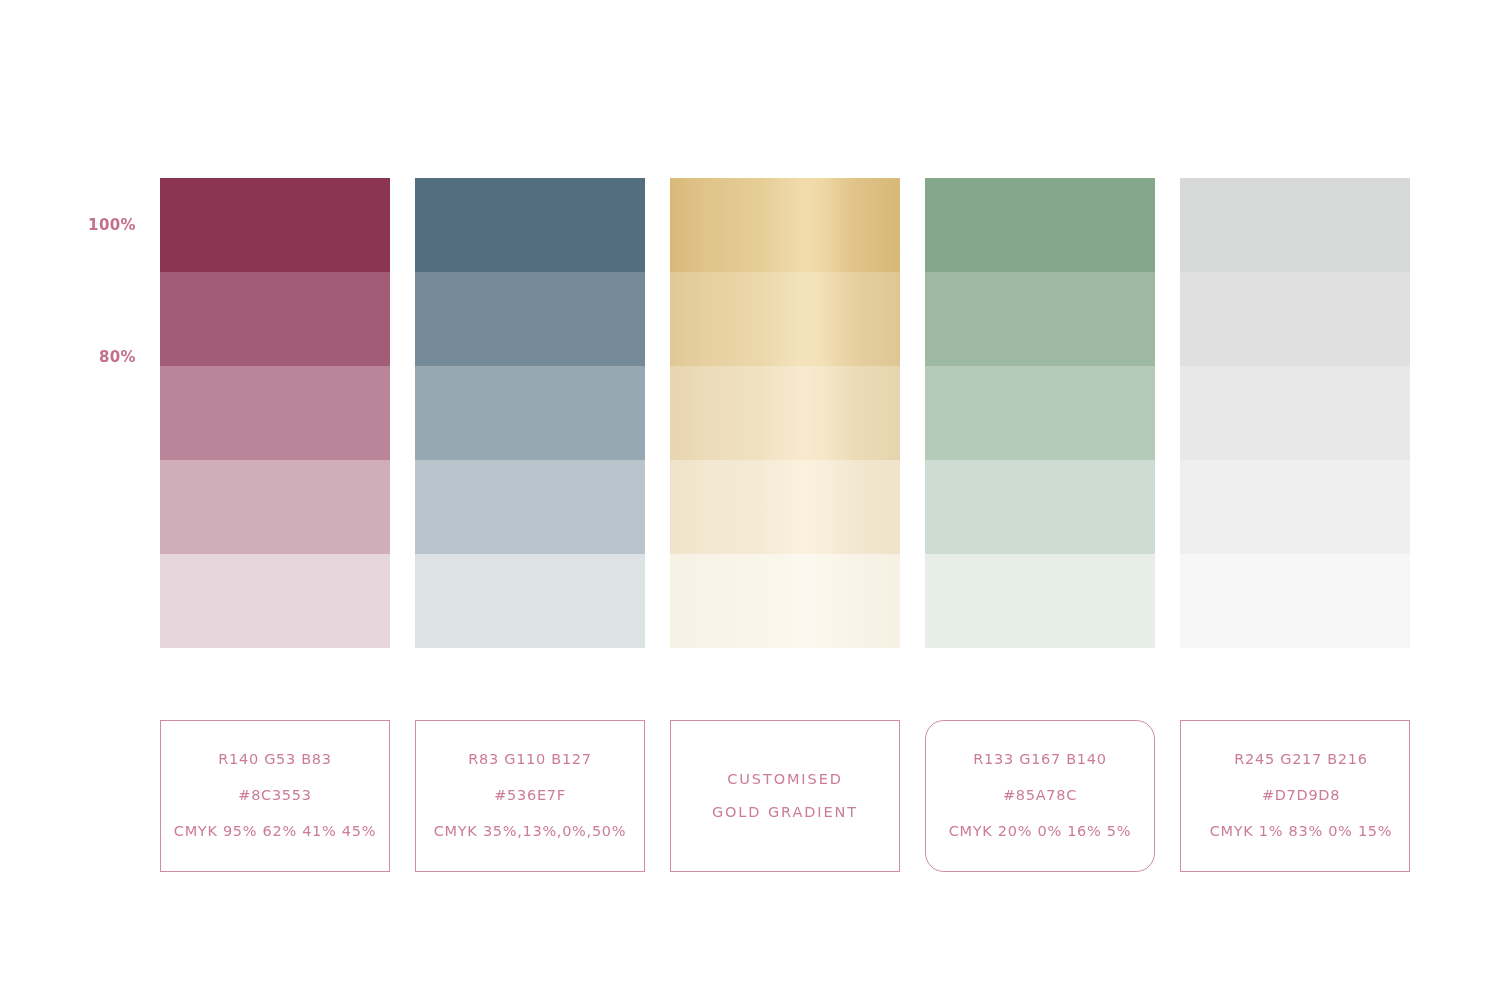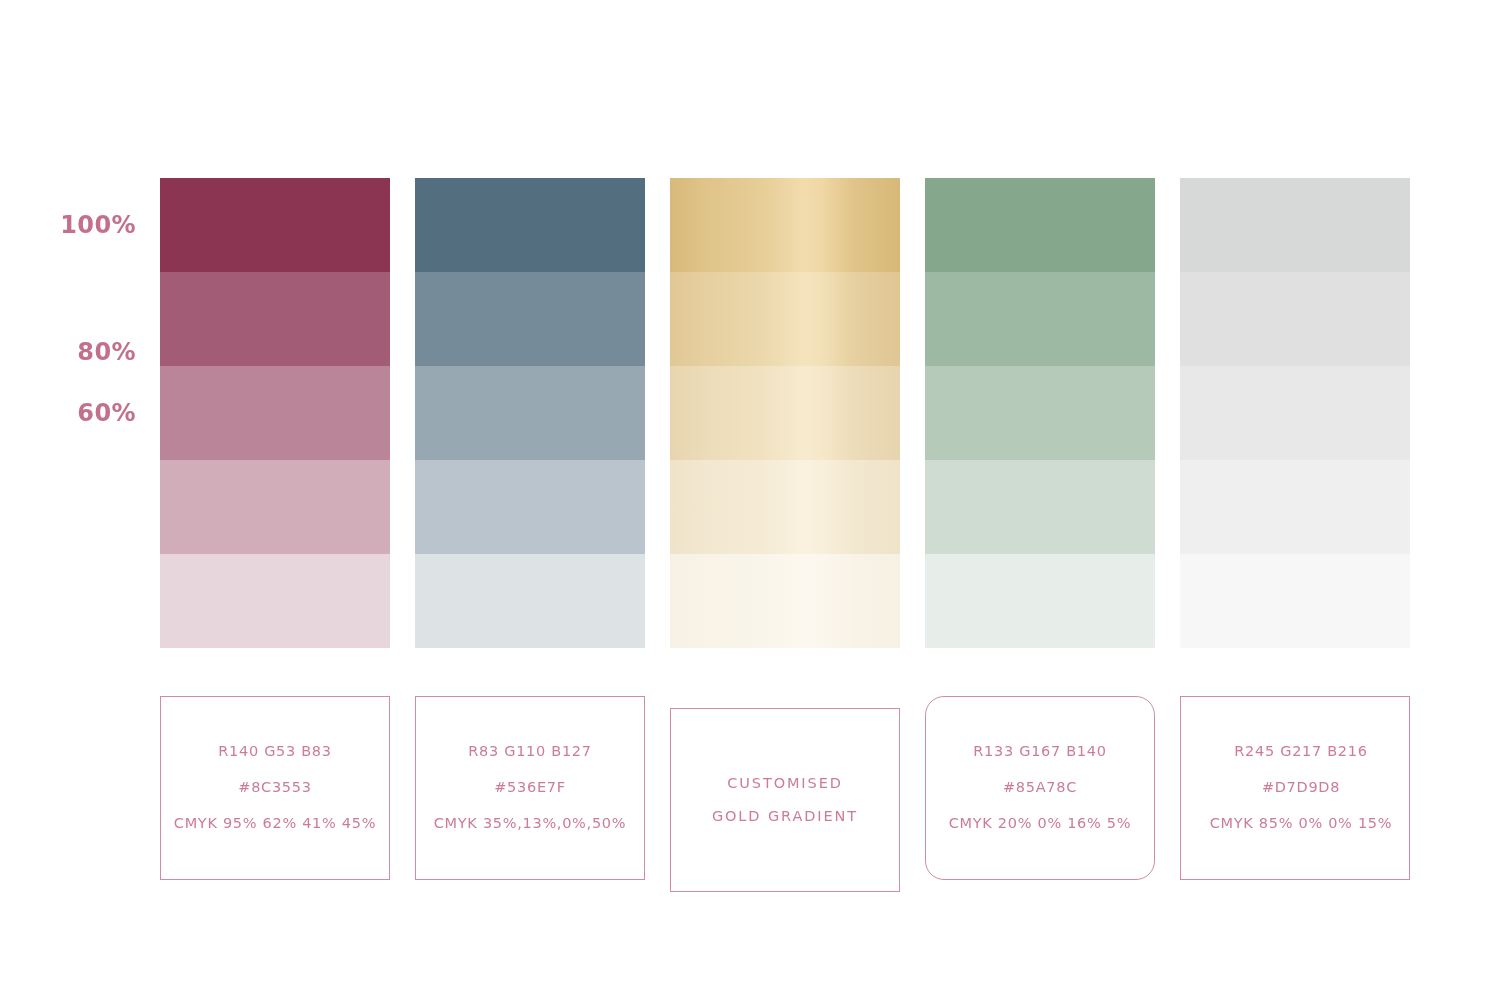--- a/index.html
+++ b/index.html
@@ -38,21 +38,21 @@
     left: 0;
     width: 90px;
     height: 94px;
     display: flex;
     align-items: center;
     justify-content: flex-end;
     padding-right: 14px;
     box-sizing: border-box;
   }
   .axis-tick-label {
-    font-size: 24px;
+    font-size: 15px;
     font-weight: 700;
     letter-spacing: 0.4px;
     color: #C2708E;
     white-space: nowrap;
   }
 
   
   .swatch-column {
     position: absolute;
     top: 178px;
@@ -66,23 +66,23 @@
     overflow: hidden;
   }
   .swatch-fill {
     position: absolute;
     inset: 0;
   }
 
   
   .caption-box {
     position: absolute;
-    top: 696px;
+    top: 720px;
     width: 230px;
-    height: 184px;
+    height: 152px;
     border: 1.5px solid #D08CA5;
     background: #ffffff;
     box-sizing: border-box;
     display: flex;
     flex-direction: column;
     align-items: center;
     justify-content: center;
     gap: 20px;
   }
   .caption-line {
@@ -106,23 +106,20 @@
 
 <div id="palette-board">
 
   <div id="tint-axis">
       <div class="axis-tick" style="top: 0px;">
         <span class="axis-tick-label">100%</span>
       </div>
       <div class="axis-tick" style="top: 94px; align-items: flex-end;">
         <span class="axis-tick-label">80%</span>
       </div>
-      <div class="axis-tick" style="top: 188px;">
-        <span class="axis-tick-label">60%</span>
-      </div>
     </div>
 
   <div id="columns-layer">
       <div class="swatch-column" style="left: 160px;">
         <div class="swatch-band">
           <div class="swatch-fill" style="background: rgb(140, 53, 83);"></div>
         </div>
         <div class="swatch-band">
           <div class="swatch-fill" style="background: rgb(163, 92, 117);"></div>
         </div>
@@ -210,29 +207,29 @@
       <div class="caption-box" style="left: 160px;">
         <div class="caption-line">R140 G53 B83</div>
         <div class="caption-line">#8C3553</div>
         <div class="caption-line">CMYK 95% 62% 41% 45%</div>
       </div>
       <div class="caption-box" style="left: 415px;">
         <div class="caption-line">R83 G110 B127</div>
         <div class="caption-line">#536E7F</div>
         <div class="caption-line">CMYK 35%,13%,0%,50%</div>
       </div>
-      <div class="caption-box" style="left: 670px; gap: 8px; margin-top: 12px;">
+      <div class="caption-box" style="left: 670px; gap: 8px;">
         <div class="caption-line is-special" style="margin: 0px;">CUSTOMISED</div>
         <div class="caption-line is-special" style="margin: 0px;">GOLD GRADIENT</div>
       </div>
       <div class="caption-box" style="left: 925px; border-radius: 19px;">
         <div class="caption-line">R133 G167 B140</div>
         <div class="caption-line">#85A78C</div>
         <div class="caption-line">CMYK 20% 0% 16% 5%</div>
       </div>
       <div class="caption-box" style="left: 1180px; padding-left: 12px;">
         <div class="caption-line">R245 G217 B216</div>
         <div class="caption-line">#D7D9D8</div>
-        <div class="caption-line">CMYK 85% 0% 0% 15%</div>
+        <div class="caption-line">CMYK 1% 83% 0% 15%</div>
       </div>
     </div>
 
 </div>
 
 </body></html>

